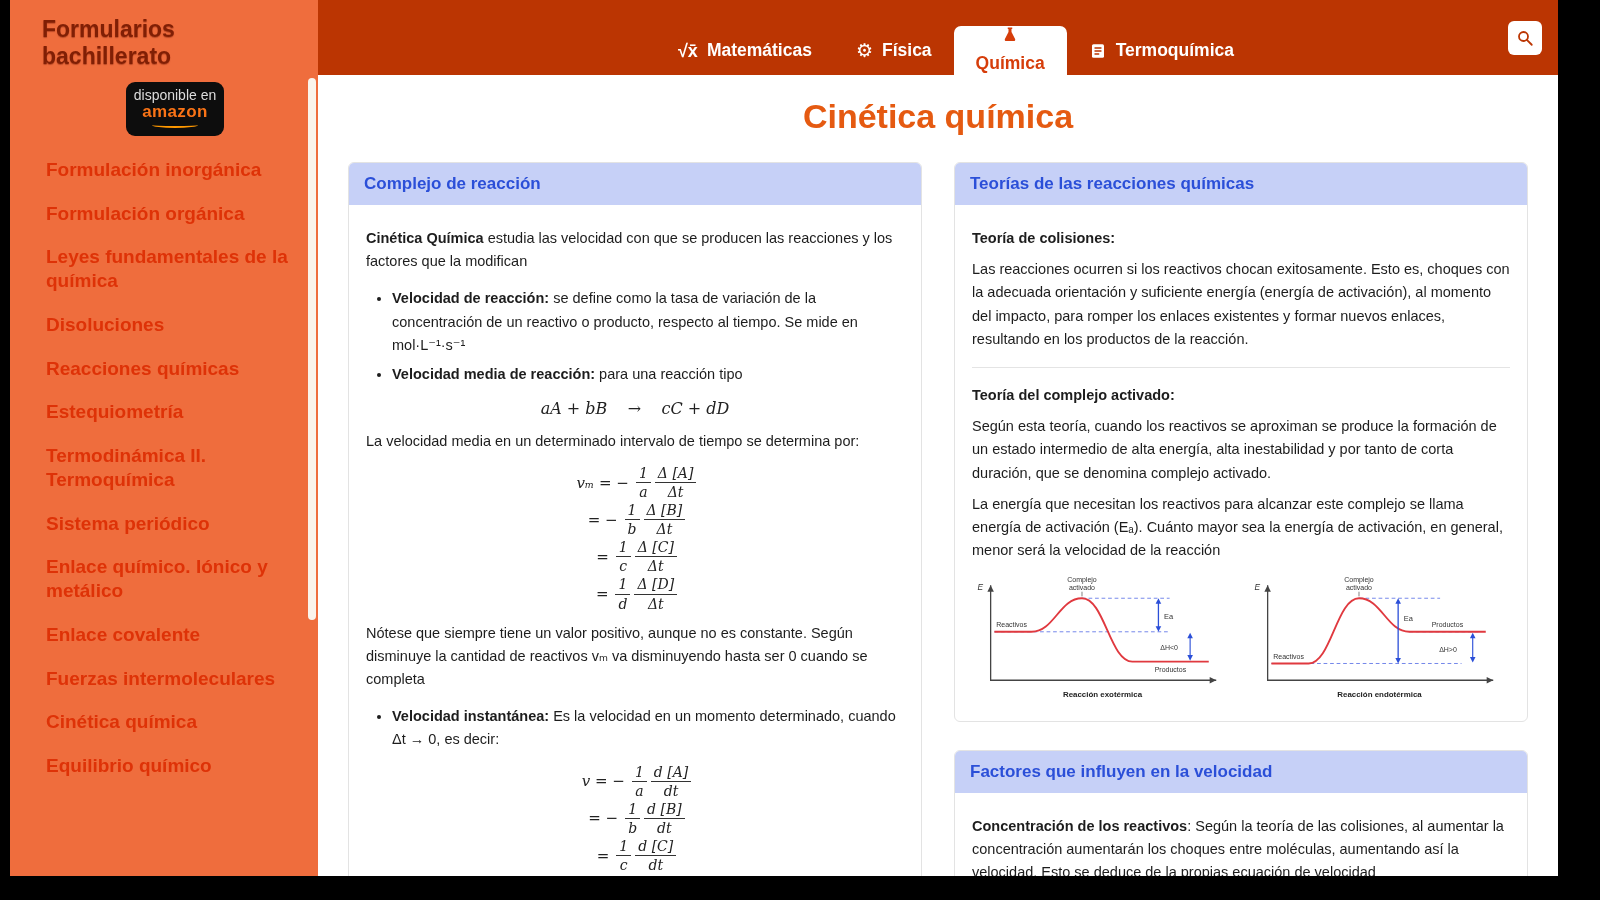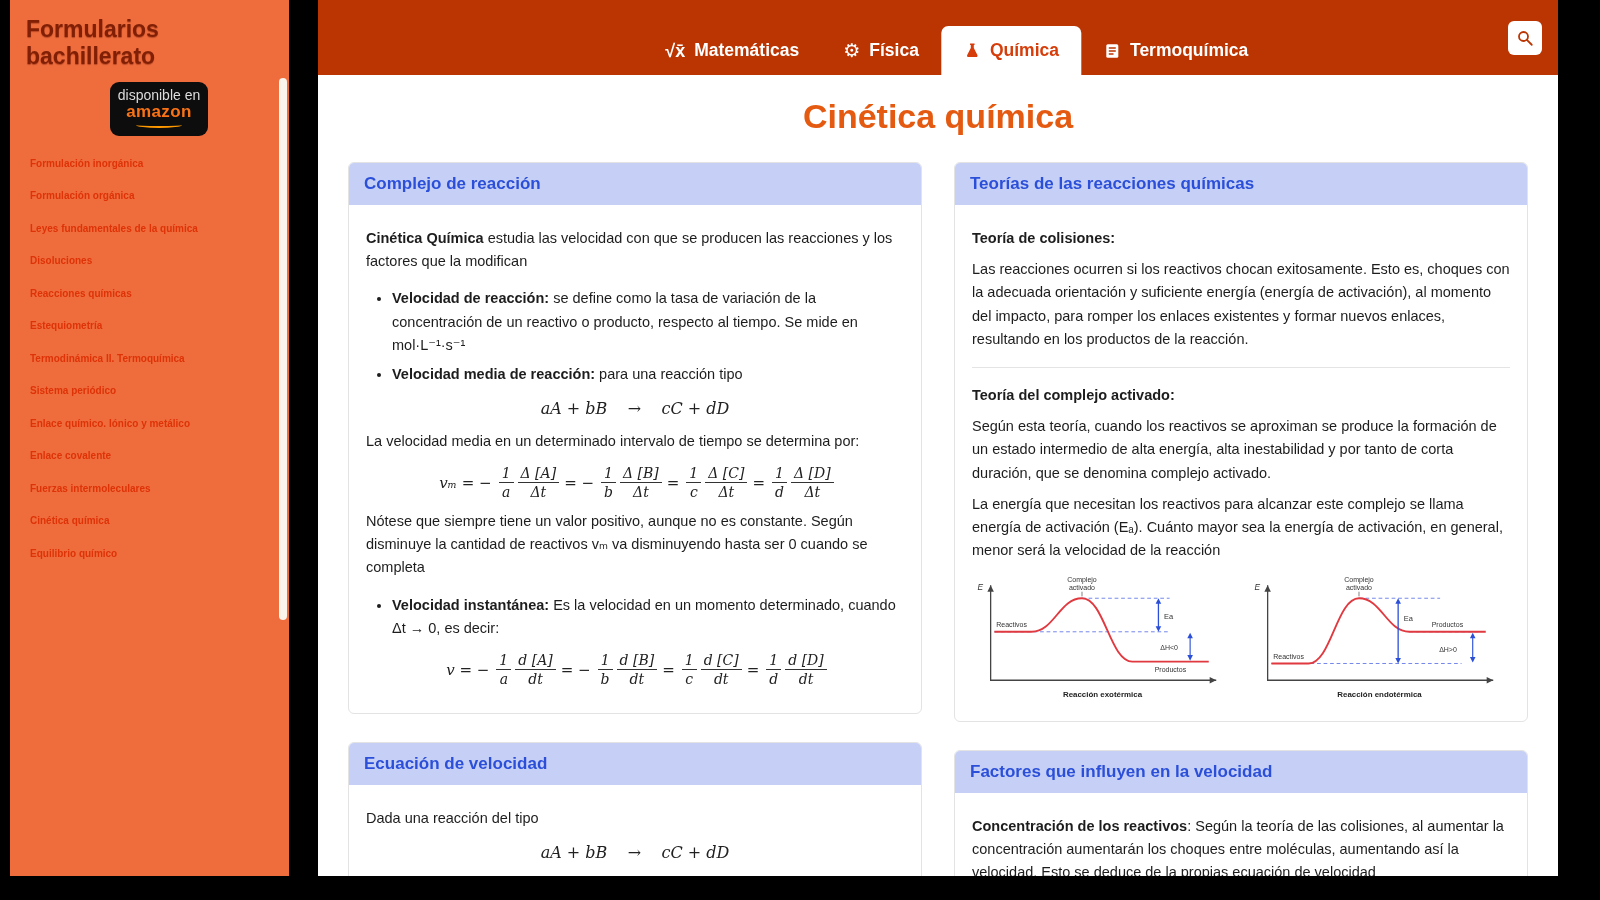--- a/index.html
+++ b/index.html
@@ -1,54 +1,54 @@
 <!DOCTYPE html>
 <html><head>
 <meta charset="utf-8">
 <style>
   * { margin:0; padding:0; box-sizing:border-box; }
   html,body { width:1600px; height:900px; }
   body { background:#000; font-family:"Liberation Sans","DejaVu Sans",sans-serif; position:relative; overflow:hidden; }
   .frame { position:absolute; inset:0; }
 
   
-  .sidebar { position:absolute; left:10px; top:0; width:279px; height:876px; background:#ef6d3d; overflow:hidden; }
+  .sidebar { position:absolute; left:10px; top:0; width:308px; height:876px; background:#ef6d3d; overflow:hidden;padding-left:16px; }
   .brand { padding:16px 16px 2px; font-size:23px; font-weight:bold; color:#801f05; text-shadow:0 1px 1px rgba(110,20,0,.4); }
   .amazon-badge { width:98px; margin:10px 0 6px 100px; background:#0d0d0d; border-radius:9px; padding:5px 6px 8px; text-align:center; cursor:pointer; }
   .badge-top { color:#ddd; font-size:14px; }
   .badge-brand { color:#f97316; font-size:17px; font-weight:bold; letter-spacing:.4px; line-height:1.05; }
   .badge-smile { width:46px; height:6px; margin:1px auto 0; border-bottom:2.5px solid #ff9900; border-radius:0 0 60% 60%; }
   .menu { margin-top:12px; }
-  .menu-item { padding:10px 20px; font-size:10px; font-weight:bold; color:#de3207; line-height:1.25; cursor:pointer; }
+  .menu-item { padding:10px 20px; font-size:19px; font-weight:bold; color:#de3207; line-height:1.25; cursor:pointer; }
   .sb-scroll { position:absolute; right:2px; top:78px; width:8px; height:542px; background:#faf4ec; border-radius:4px; cursor:pointer; }
 
   
   .topnav { position:absolute; left:318px; top:0; width:1240px; height:75px; background:#bb3502; }
   .tabs { position:absolute; left:50%; transform:translateX(-47%); bottom:0; display:flex; height:49px; }
   .tab { display:flex; align-items:center; gap:9px; height:100%; padding:0 22px; color:#fff; font-size:17.5px; font-weight:bold; cursor:pointer; white-space:nowrap; }
-  .tab.active { background:#fff; color:#d63d0a; border-radius:7px 7px 0 0; }
+  .tab.active { background:#fff; color:#d63d0a; border-radius:7px 7px 0 0;flex-direction:column; }
   .tab-icon { display:inline-flex; align-items:center; font-size:19px; line-height:1; }
   .tab-icon.sqrt { font-size:18px; font-weight:bold; }
   .search-btn { position:absolute; right:16px; top:21px; width:34px; height:34px; background:#fff; border:none; border-radius:6px; display:flex; align-items:center; justify-content:center; cursor:pointer; }
 
   
   .main { position:absolute; left:318px; top:75px; width:1240px; height:801px; background:#fff; overflow:hidden; }
   .page-title { text-align:center; color:#e55a11; font-size:34px; margin:22px 0 26px; font-weight:bold; }
   .columns { display:flex; gap:32px; padding:0 30px; align-items:flex-start; }
   .col { flex:1; min-width:0; }
   .card { border:1px solid #e3e3e3; border-radius:6px; margin-bottom:28px; background:#fff; }
   .card-header { background:#c6d0f7; color:#2b4fd8; font-weight:bold; font-size:17px; padding:11px 15px; border-radius:5px 5px 0 0; }
   .card-body { padding:14px 17px 16px; font-size:14.5px; color:#1d1d1d; line-height:1.6; }
   .card-body p { margin:8px 0; }
   .lead { font-weight:bold; }
   ul.bullets { margin:14px 0 6px; padding-left:26px; }
   ul.bullets li { margin-bottom:6px; }
   .formula { text-align:center; font-family:"DejaVu Serif","DejaVu Sans",serif; font-style:italic; color:#222; }
   .formula.rx { font-size:16px; margin:10px 0 6px; white-space:pre; }
-  .formula.big { font-size:15px; margin:12px 0 10px; display:flex; justify-content:center; align-items:center; gap:2px; }
+  .formula.big { font-size:15px; margin:12px 0 10px; display:flex; justify-content:center; align-items:center; gap:2px;flex-direction:column; }
   .fgroup { display:inline-flex; align-items:center; gap:4px; }
   .fpre { margin:0 3px; white-space:pre; }
   .frac { display:inline-flex; flex-direction:column; text-align:center; line-height:1.15; font-size:14px; }
   .frac .num { border-bottom:1.2px solid #333; padding:0 3px 1px; }
   .frac .den { padding-top:1px; }
   .divider { border:none; border-top:1px solid #e4e4e4; margin:16px 0; }
   .diagrams { display:flex; gap:16px; margin-top:12px; }
   .diagram { flex:1; min-width:0; }
   svg text { font-family:"Liberation Sans","DejaVu Sans",sans-serif; }
 </style>

